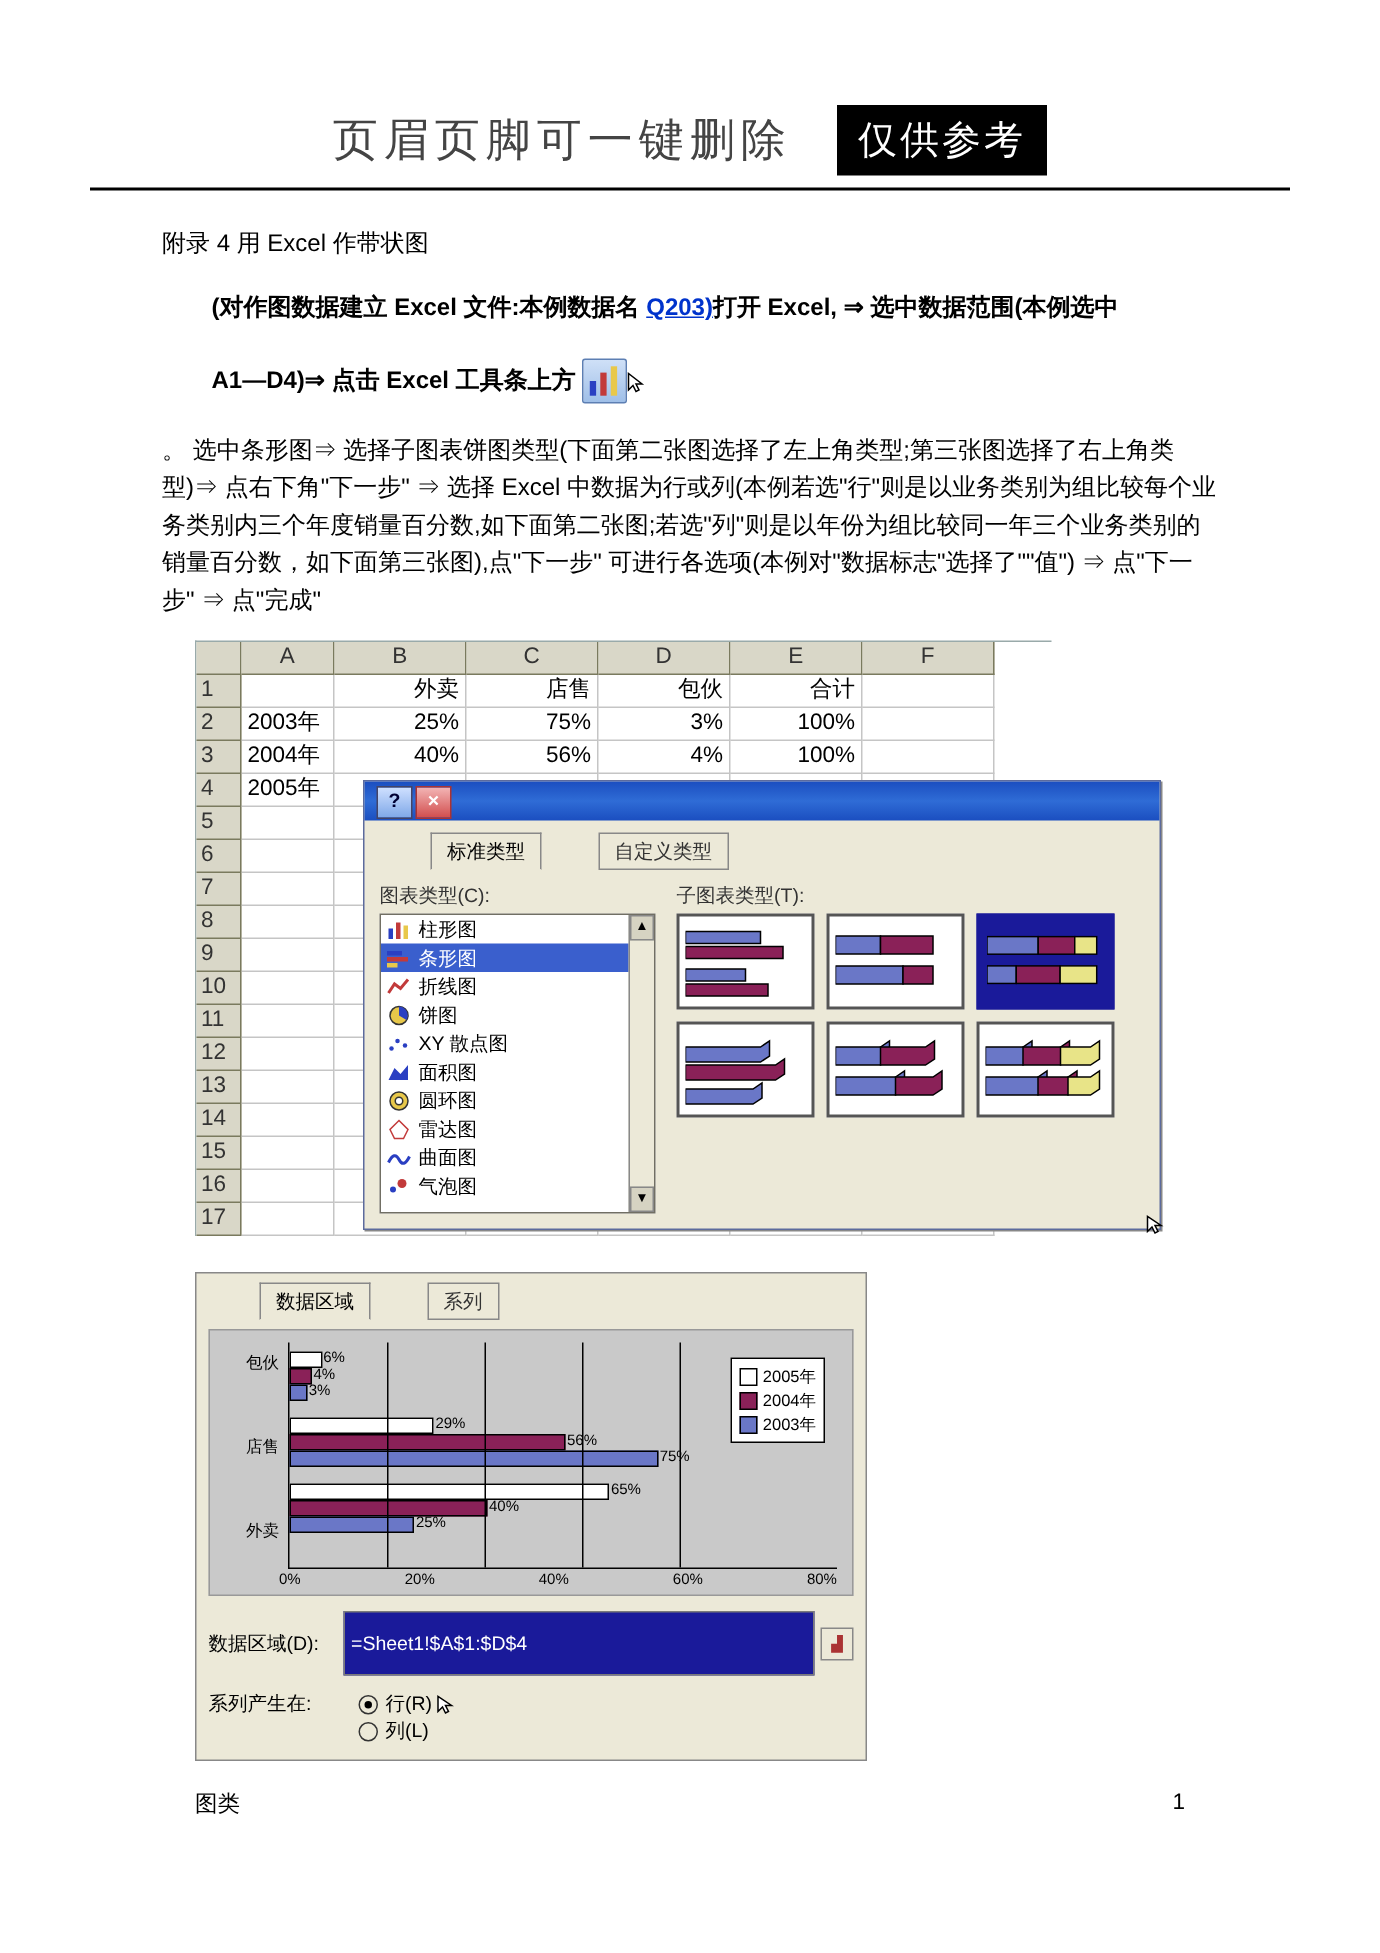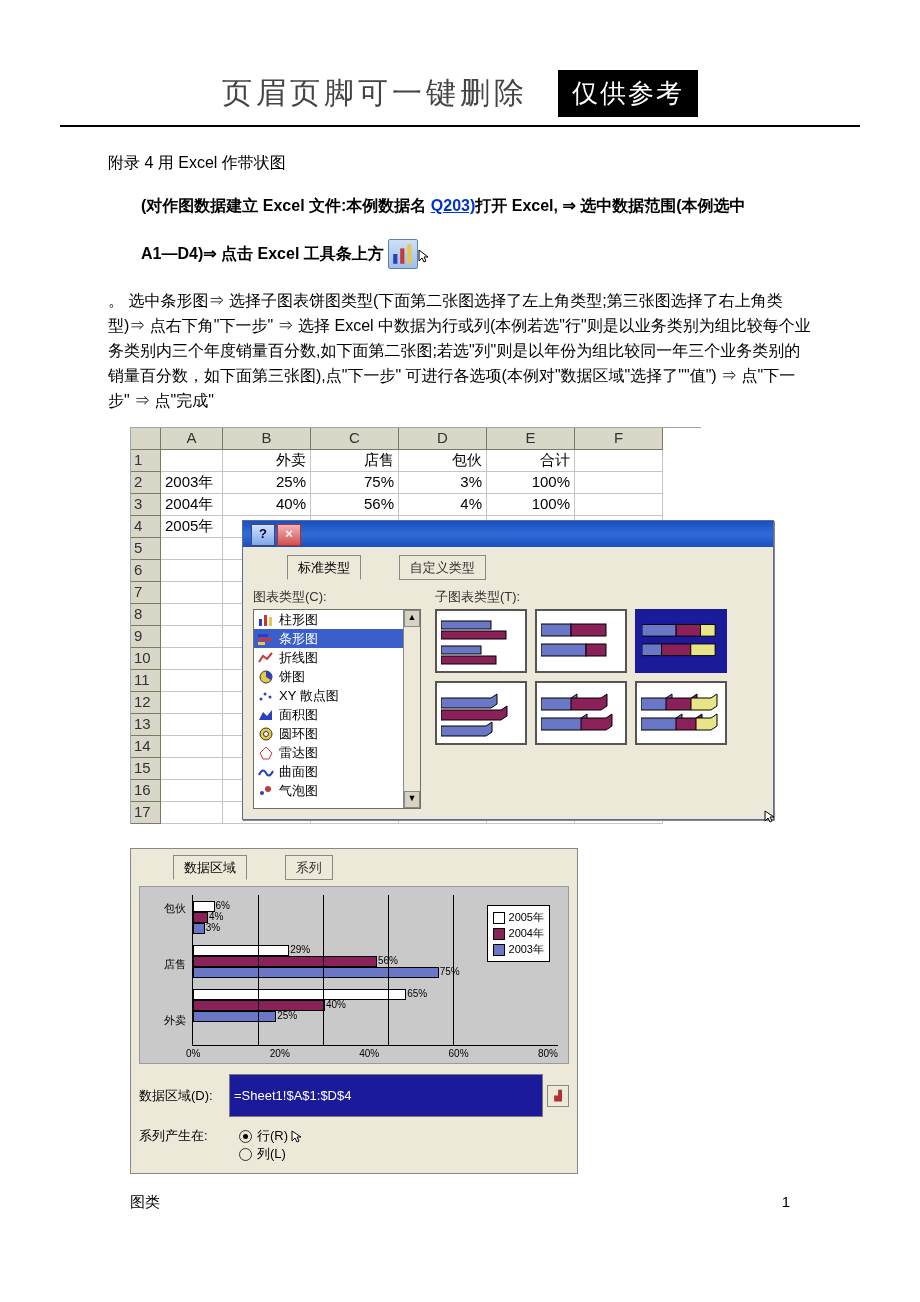--- a/index.html
+++ b/index.html
@@ -153,21 +153,21 @@
     padding:3px 10px 2px 10px;
     border:1px solid #888;
     background:#ece9d8;
     position:relative;
     font-size:13px;
     margin-left:34px;
   }
   .tab.active { border-bottom:1px solid #ece9d8; font-weight:normal; z-index:2;}
   .tab.inactive { background:#ece9d8; color:#333; border-bottom:1px solid #888; z-index:1;}
   .wiz-cols { display:flex; gap:14px;}
-  .wiz-col-l { width:168px; }
+  .wiz-col-l { width:184px; }
   .wiz-col-r { flex:1; }
   .wiz-label { margin:2px 0 3px 0; color:#333; font-size:13px;}
   .ct-list {
     border:1px solid #716f64;
     background:#fff;
     height:198px;
     overflow:hidden;
     position: relative;
   }
   .ct-item {
@@ -290,21 +290,21 @@
             <rect x="8" y="6" width="3" height="11" fill="#c23a3a"></rect>
             <rect x="13" y="3" width="3" height="14" fill="#e8c84a"></rect>
           </svg>
       </span>
       <span class="inline-cursor">
         <svg width="16" height="16" viewBox="0 0 16 16">
             <path d="M2 2 L2 13 L5 10 L7 14 L9 13 L7 9 L11 9 Z" fill="#fff" stroke="#000" stroke-width="1"></path>
           </svg>
       </span>
     </div>
-    <div class="para">。 选中条形图⇒ 选择子图表饼图类型(下面第二张图选择了左上角类型;第三张图选择了右上角类型)⇒ 点右下角"下一步" ⇒ 选择 Excel 中数据为行或列(本例若选"行"则是以业务类别为组比较每个业务类别内三个年度销量百分数,如下面第二张图;若选"列"则是以年份为组比较同一年三个业务类别的销量百分数，如下面第三张图),点"下一步" 可进行各选项(本例对"数据区域"选择了""值") ⇒ 点"下一步" ⇒ 点"完成"</div>
+    <div class="para">。 选中条形图⇒ 选择子图表饼图类型(下面第二张图选择了左上角类型;第三张图选择了右上角类型)⇒ 点右下角"下一步" ⇒ 选择 Excel 中数据为行或列(本例若选"行"则是以业务类别为组比较每个业务类别内三个年度销量百分数,如下面第二张图;若选"列"则是以年份为组比较同一年三个业务类别的销量百分数，如下面第三张图),点"下一步" 可进行各选项(本例对"数据标志"选择了""值") ⇒ 点"下一步" ⇒ 点"完成"</div>
   </div>
 
   <div class="excel-wrap">
     <div style="position:relative;">
       <div class="excel">
         <div class="ex-row">
           <div class="ex-hdr-cell" style="width:30px;"></div>
           <div class="ex-hdr-cell colA">A</div>
           <div class="ex-hdr-cell colB">B</div>
           <div class="ex-hdr-cell colC">C</div>

